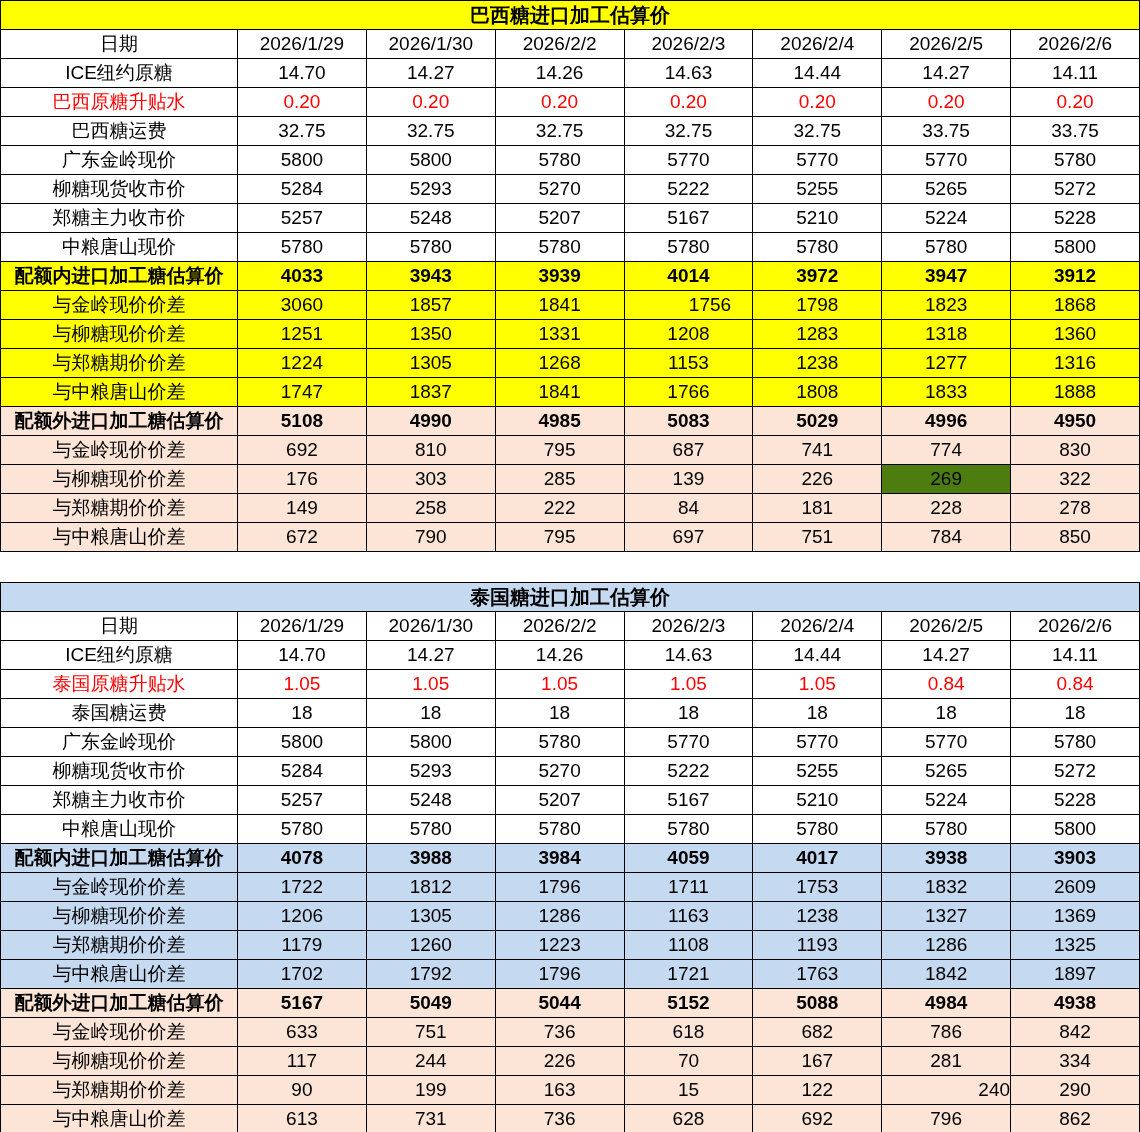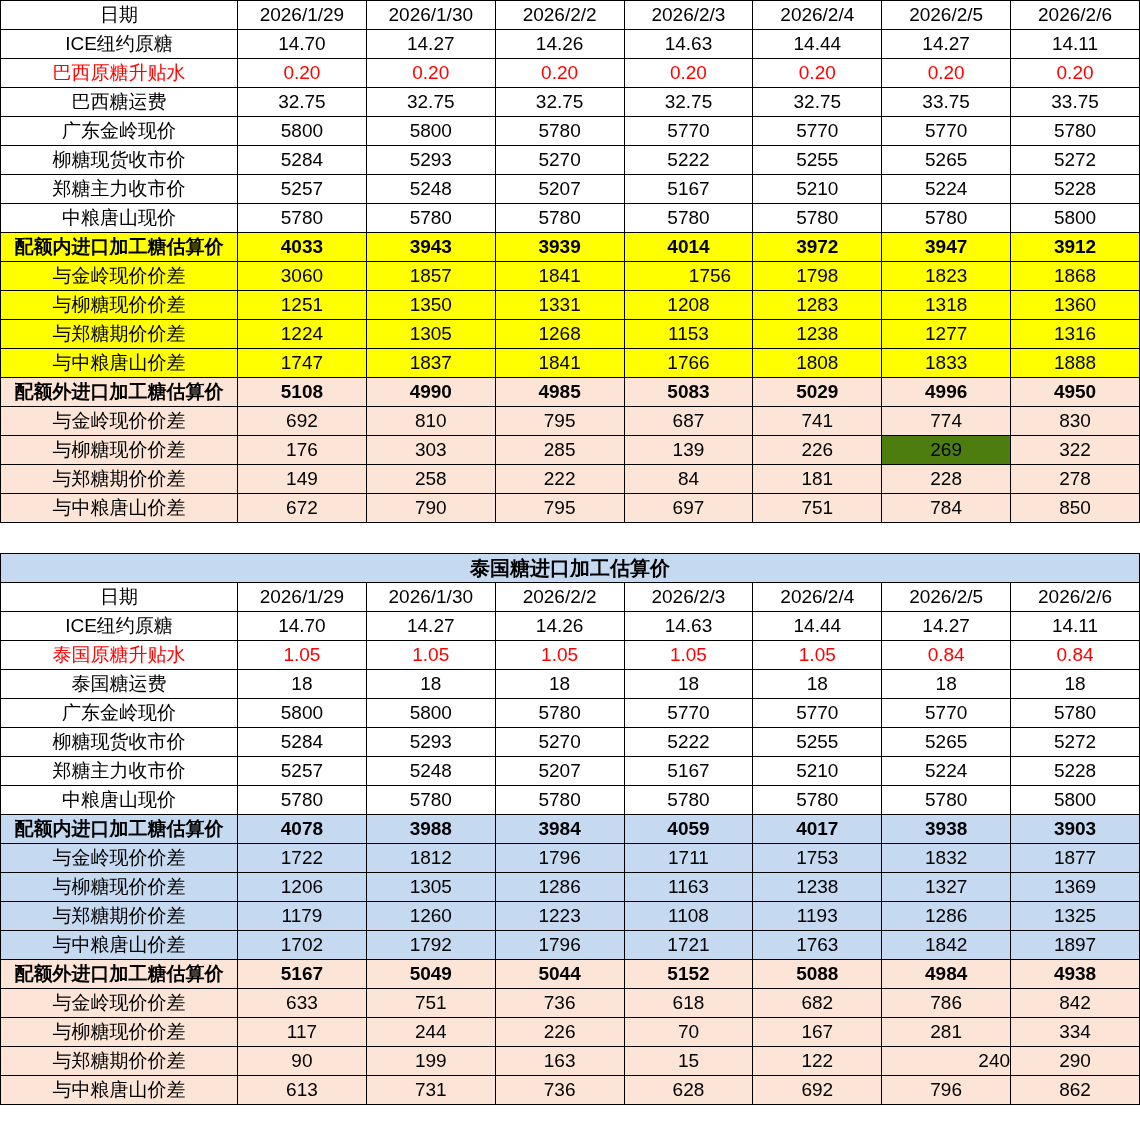--- a/index.html
+++ b/index.html
@@ -42,20 +42,23 @@
         <col>
         <col>
         <col>
         <col>
         <col>
         <col>
         <col>
       </colgroup>
       <tbody>
         <tr>
+          <td colspan="8" class="title-cell" style="background: rgb(255, 255, 0);">巴西糖进口加工估算价</td>
+        </tr>
+        <tr>
           <td>日期</td>
           <td>2026/1/29</td>
           <td>2026/1/30</td>
           <td>2026/2/2</td>
           <td>2026/2/3</td>
           <td>2026/2/4</td>
           <td>2026/2/5</td>
           <td>2026/2/6</td>
         </tr>
         <tr>
@@ -337,21 +340,21 @@
           <td style="background: rgb(197, 217, 241);">3903</td>
         </tr>
         <tr>
           <td style="background: rgb(197, 217, 241);">与金岭现价价差</td>
           <td style="background: rgb(197, 217, 241);">1722</td>
           <td style="background: rgb(197, 217, 241);">1812</td>
           <td style="background: rgb(197, 217, 241);">1796</td>
           <td style="background: rgb(197, 217, 241);">1711</td>
           <td style="background: rgb(197, 217, 241);">1753</td>
           <td style="background: rgb(197, 217, 241);">1832</td>
-          <td style="background: rgb(197, 217, 241);">1877</td>
+          <td style="background: rgb(197, 217, 241);">2609</td>
         </tr>
         <tr>
           <td style="background: rgb(197, 217, 241);">与柳糖现价价差</td>
           <td style="background: rgb(197, 217, 241);">1206</td>
           <td style="background: rgb(197, 217, 241);">1305</td>
           <td style="background: rgb(197, 217, 241);">1286</td>
           <td style="background: rgb(197, 217, 241);">1163</td>
           <td style="background: rgb(197, 217, 241);">1238</td>
           <td style="background: rgb(197, 217, 241);">1327</td>
           <td style="background: rgb(197, 217, 241);">1369</td>

